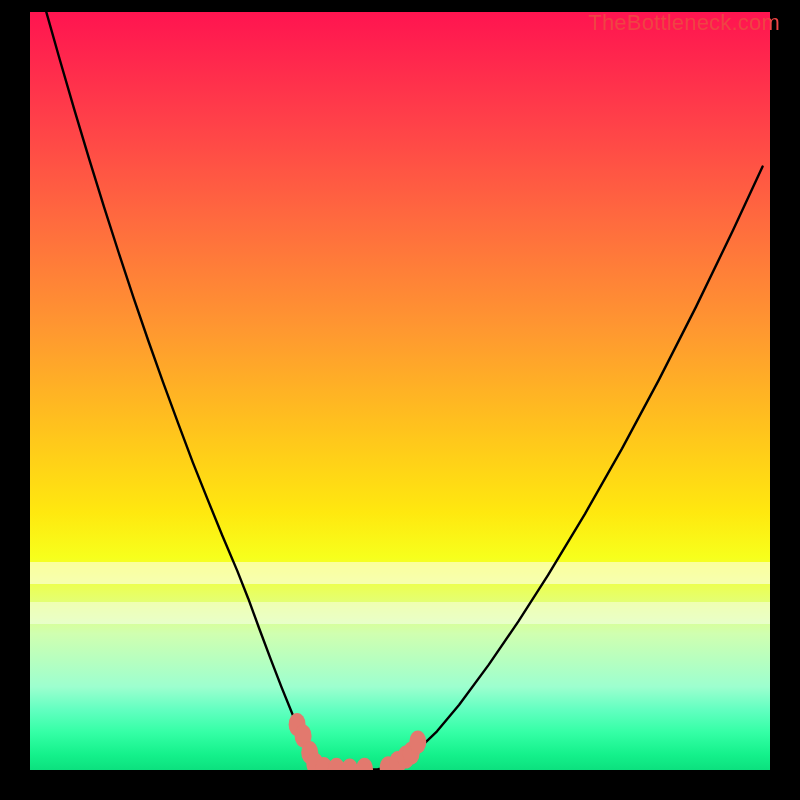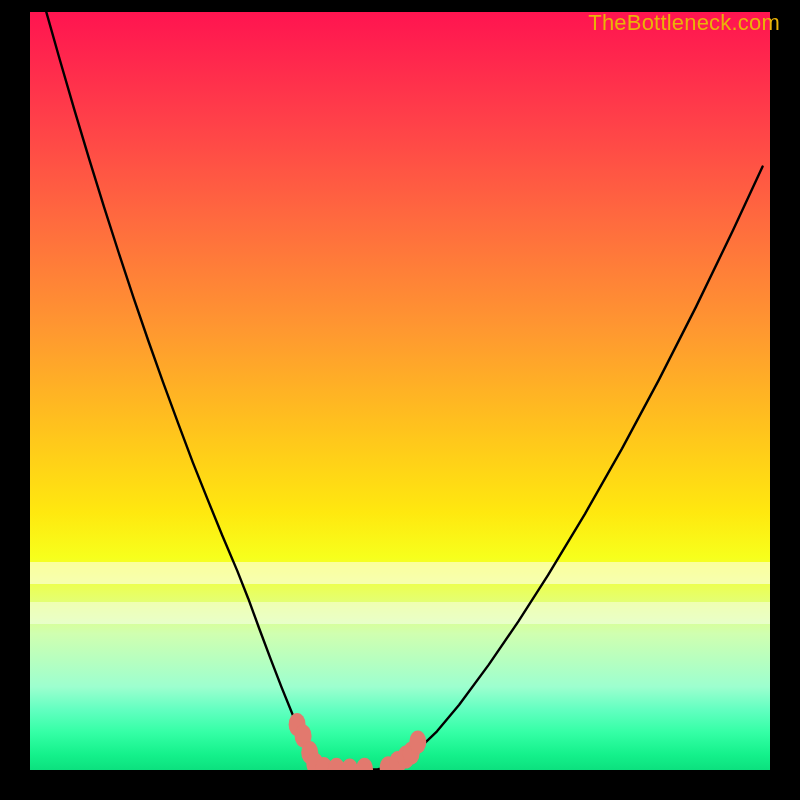--- a/index.html
+++ b/index.html
@@ -45,21 +45,21 @@
     position: absolute;
     left: 0;
     width: 100%;
     background: #fff;
     opacity: 0.55;
   }
   .watermark {
     position: absolute;
     top: 10px;
     right: 20px;
-    color: #eab308;
+    color: #ef4444;
     font-size: 22px;
     font-weight: 500;
     letter-spacing: 0.2px;
   }
   svg.curves {
     position: absolute;
     left: 30px;
     top: 12px;
     width: 740px;
     height: 758px;

